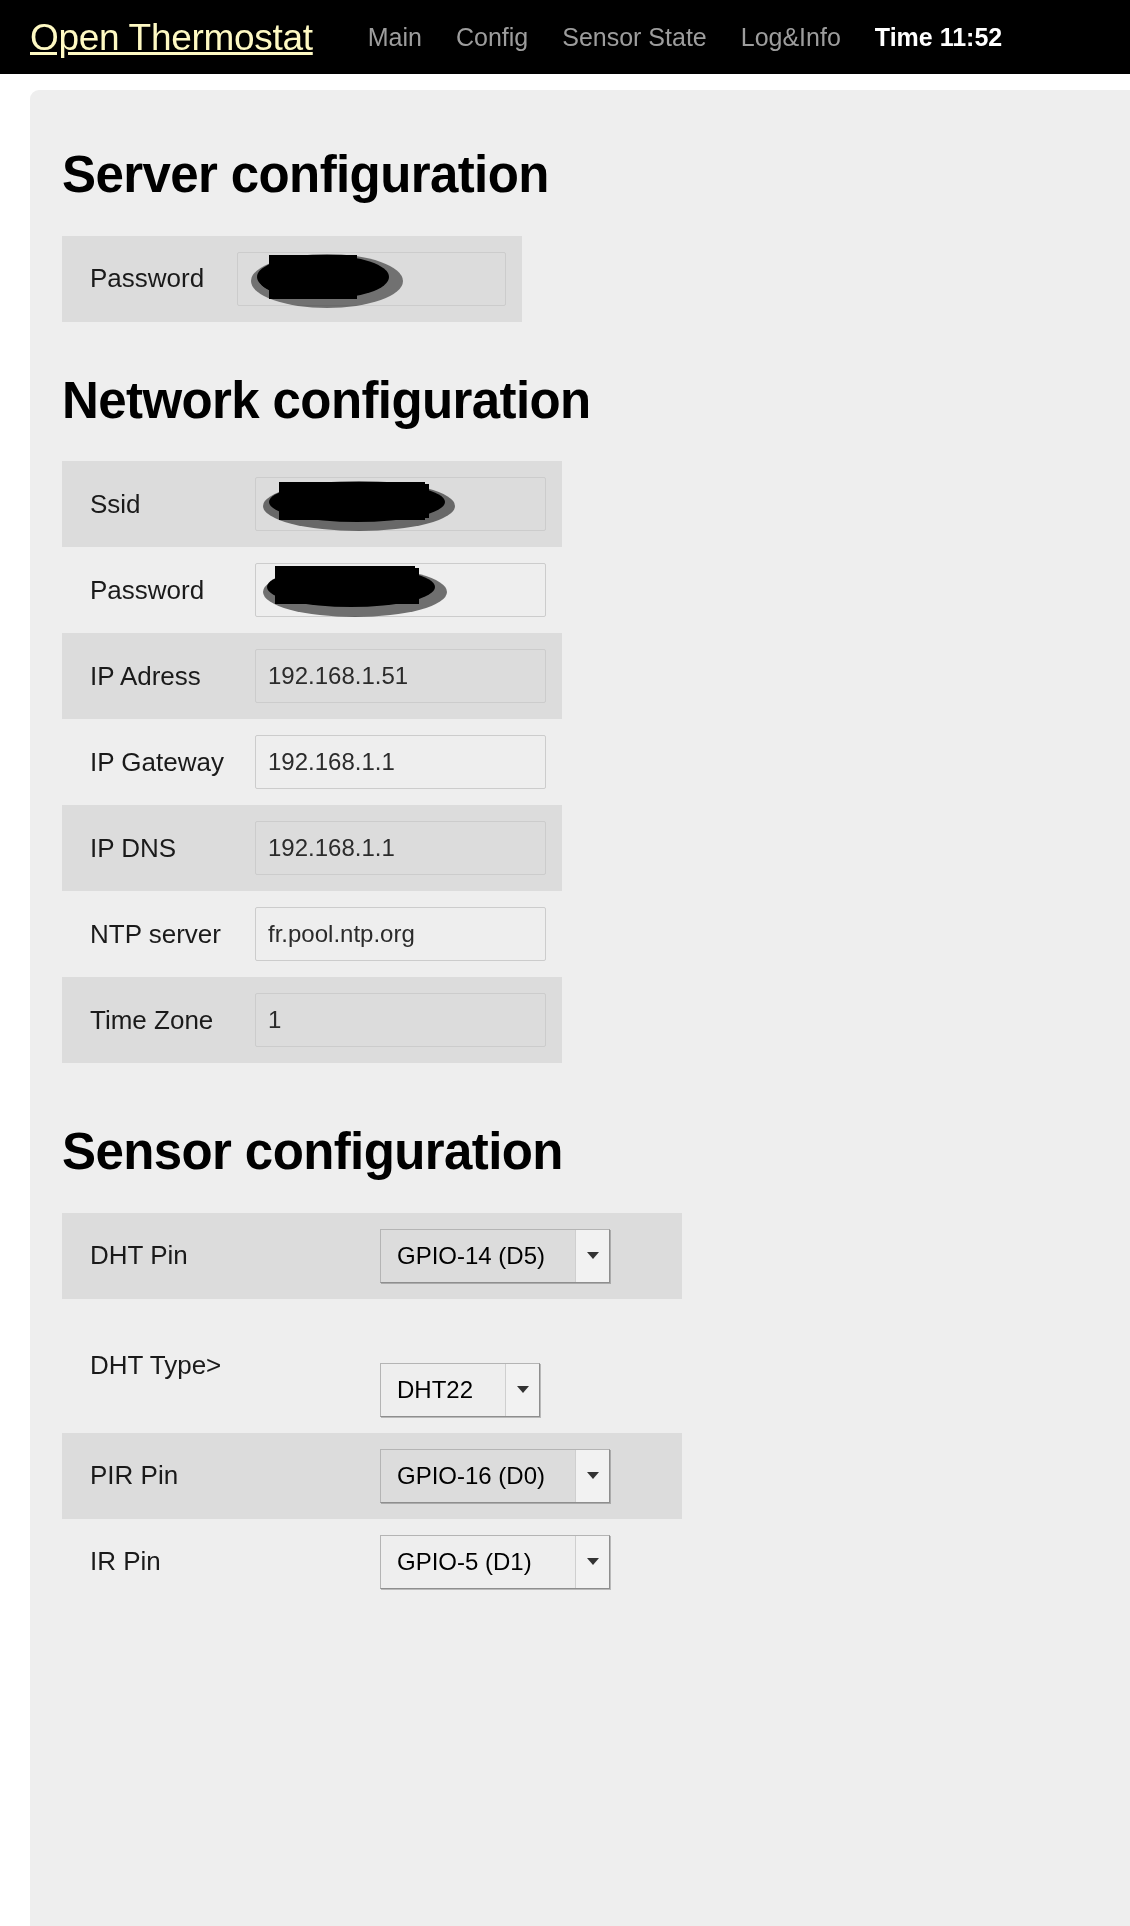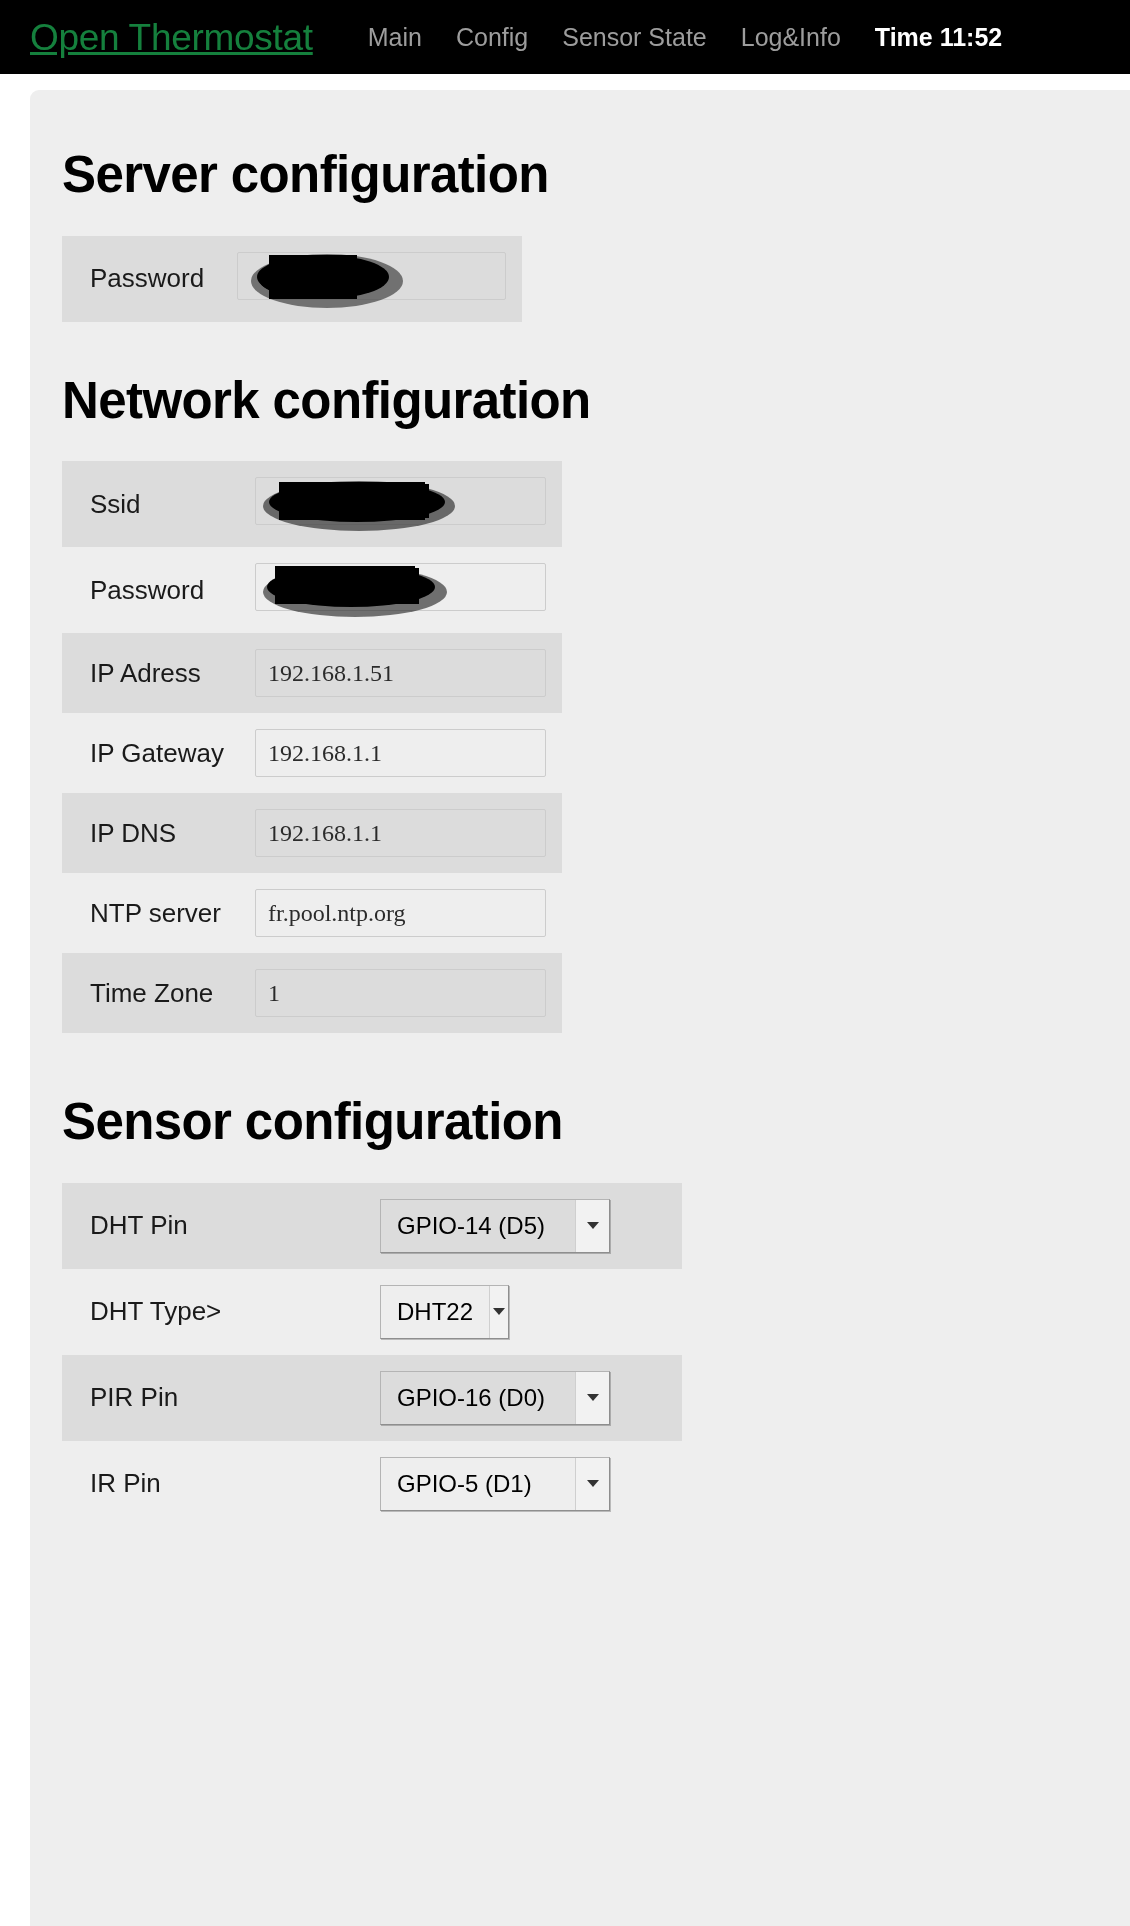--- a/index.html
+++ b/index.html
@@ -16,21 +16,21 @@
     position: relative;
     width: 1130px;
     height: 74px;
     background: #000000;
     display: flex;
     align-items: center;
     padding: 0 0 0 30px;
     white-space: nowrap;
   }
   .brand {
-    color: #15803d;
+    color: #fef9c3;
     font-size: 37px;
     line-height: 1;
     font-weight: 400;
     letter-spacing: -0.3px;
     margin-right: 38px;
   }
   .nav-links {
     display: flex;
     align-items: center;
     gap: 0px;
@@ -89,29 +89,29 @@
   
   .tbl-server  { width: 460px; }
   .tbl-server  td.lbl { width: 147px; }
   .tbl-network { width: 500px; }
   .tbl-network td.lbl { width: 165px; }
   .tbl-sensor  { width: 620px; }
   .tbl-sensor  td.lbl { width: 290px; }
 
   
   input.txt {
-    font-family: Liberation Serif, serif;
+    font-family: Liberation Sans, sans-serif;
     font-size: 24px;
     color: #2b2b2b;
     background: transparent;
     border: 1px solid #cccccc;
     border-radius: 2px;
     padding: 9px 12px;
     width: 100%;
-    height: 48px;
+    height: 54px;
     outline: none;
   }
   td.val { padding-right: 22px; }
 
   
   .sel {
     display: inline-flex;
     align-items: center;
     justify-content: space-between;
     height: 54px;
@@ -131,21 +131,21 @@
     width: 34px;
     height: 52px;
     border-left: 1px solid #cfcfcf;
     display: flex;
     align-items: center;
     justify-content: center;
     background: #f2f2f2;
   }
   .sel .sel-arrow svg { display: block; }
   .sel-wide { width: 230px; }
-  .sel-narrow { width: 129px; }
+  .sel-narrow { width: 160px; margin-top: 48px; }
 
   .redact {
     position: relative;
     width: 100%;
     height: 54px;
   }
   .redact input.txt { position: absolute; left: 0; top: 0; }
   .scribble {
     position: absolute;
     pointer-events: none;

